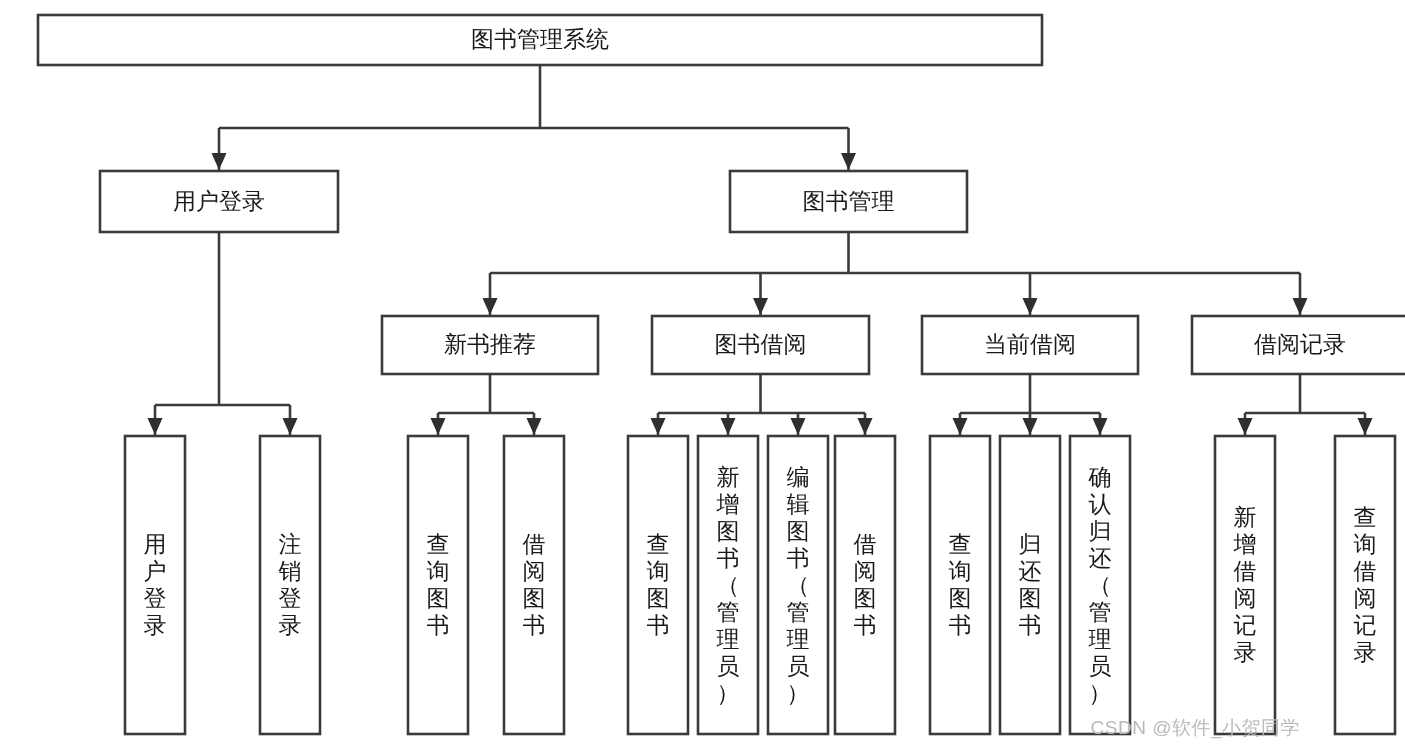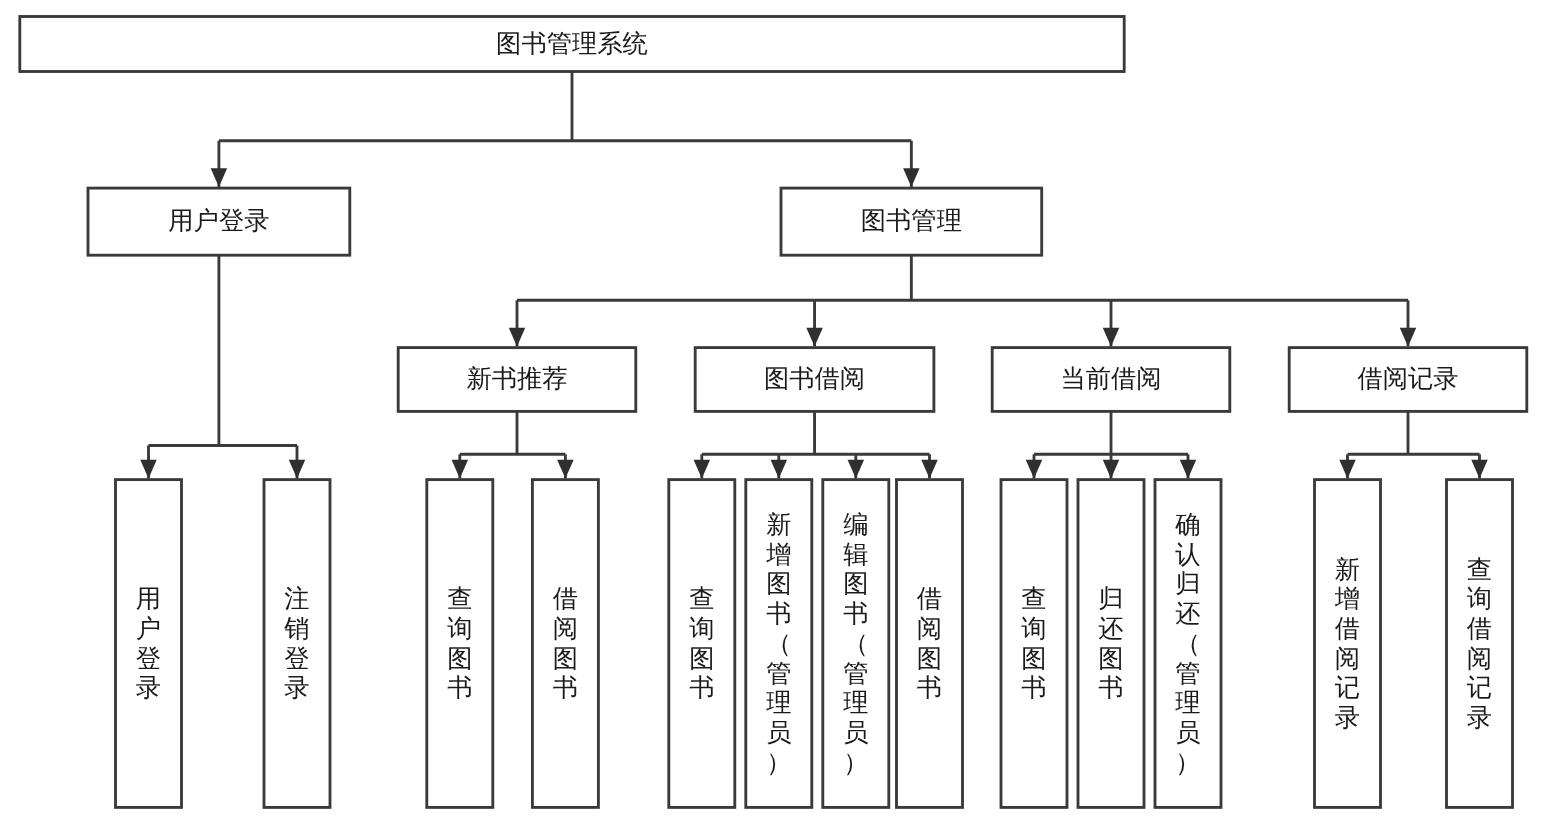--- a/index.html
+++ b/index.html
@@ -11,20 +11,21 @@
     width: 1405px;
     height: 747px;
     font-family: "Liberation Sans", "DejaVu Sans", sans-serif;
     overflow: hidden;
   }
   #diagram-root {
     position: relative;
     width: 1288px;
     height: 747px;
     background: #ffffff;
+    margin-left: 20px;
   }
   svg.diagram-canvas {
     position: absolute;
     left: 0;
     top: 0;
     width: 1405px;
     height: 747px;
     display: block;
   }
   .node-box {
@@ -206,14 +207,15 @@
           <text x="1225" y="525.06" class="node-label-v"><tspan x="1225" dy="0">新</tspan><tspan x="1225" dy="27">增</tspan><tspan x="1225" dy="27">借</tspan><tspan x="1225" dy="27">阅</tspan><tspan x="1225" dy="27">记</tspan><tspan x="1225" dy="27">录</tspan></text>
         </g>
         <g>
           <rect x="1315" y="436" width="60" height="298" class="node-box"></rect>
           <text x="1345" y="525.06" class="node-label-v"><tspan x="1345" dy="0">查</tspan><tspan x="1345" dy="27">询</tspan><tspan x="1345" dy="27">借</tspan><tspan x="1345" dy="27">阅</tspan><tspan x="1345" dy="27">记</tspan><tspan x="1345" dy="27">录</tspan></text>
         </g>
       </g>
 
   </svg>
 
+  <div class="watermark-text">CSDN @软件_小贺同学</div>
 
 </div>
 
 </body></html>

